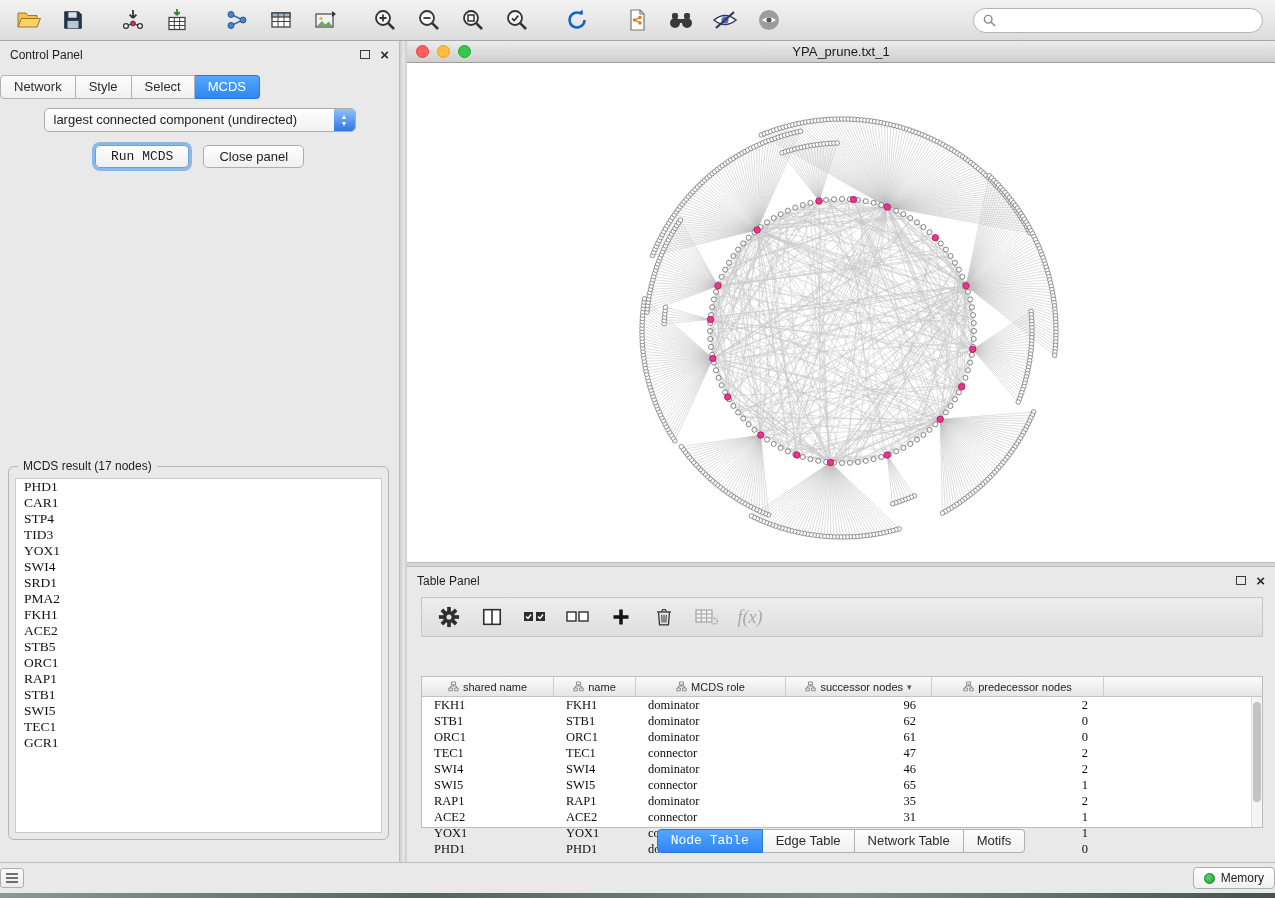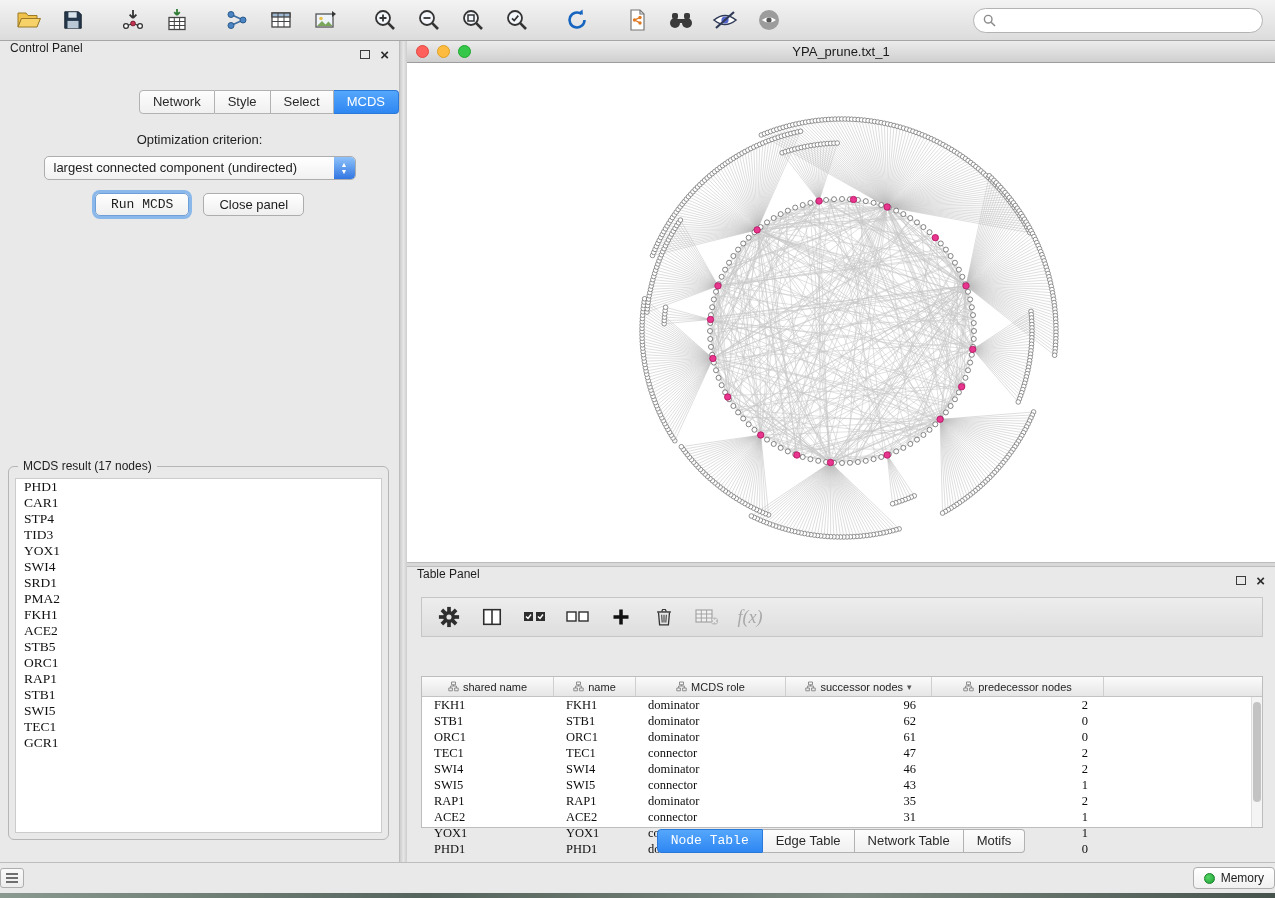--- a/index.html
+++ b/index.html
@@ -24,26 +24,26 @@
     width:290px; height:25px; background:#fff; border:1px solid #b3b3b3; border-radius:13px;
     display:flex; align-items:center; padding:0 9px; gap:5px;
   }
   .search-box input { border:none; outline:none; flex:1; font-size:12px; background:transparent; font-family:"Liberation Sans",sans-serif; }
 
   
   .control-panel {
     position:absolute; top:41px; left:0; width:400px; bottom:36px;
     background:#e9e9e9; border-right:1px solid #bdbdbd;
   }
-  .panel-titlebar { height:27px; display:flex; padding:0 10px; font-size:12px; color:#1d1d1d;gap:18px; }
+  .panel-titlebar { height:27px; display:flex; align-items:center; padding:0 10px; font-size:12px; color:#1d1d1d;gap:18px; }
   .win-controls { margin-left:auto; display:flex; align-items:center; gap:10px; }
   .float-icon { width:10px; height:9px; border:1.5px solid #3c3c3c; background:transparent; }
   .close-icon { font-size:15px; font-weight:bold; color:#2c2c2c; line-height:10px; }
 
-  .cp-tabs { display:flex; justify-content:flex-end; margin-top:22px; position:relative; z-index:2; }
+  .cp-tabs { display:flex; justify-content:flex-start; margin-top:7px; position:relative; z-index:2; }
   .cp-tab {
     font-size:13px; padding:3px 13px 4px; background:linear-gradient(#fdfdfd,#f0f0f0);
     border:1px solid #b2b2b2; border-left:none; color:#2a2a2a;
   }
   .cp-tab:first-child { border-left:1px solid #b2b2b2; border-radius:4px 0 0 4px; }
   .cp-tab:last-child { border-radius:0 4px 4px 0; }
   .cp-tab.active { background:linear-gradient(#55a7fb,#2e86f2); color:#fff; border-color:#2a78d8; }
 
   .cp-content { text-align:center; }
   .opt-label { margin-top:18px; font-size:13px; color:#1d1d1d; }
@@ -323,21 +323,20 @@
       <span class="close-icon">×</span>
     </span>
   </div>
   <div class="cp-tabs">
       <div class="cp-tab">Network</div>
       <div class="cp-tab">Style</div>
       <div class="cp-tab">Select</div>
       <div class="cp-tab active">MCDS</div>
     </div>
   <div class="cp-content">
-    <div class="opt-label">Optimization criterion:</div>
     <div class="dropdown">
       <span>largest connected component (undirected)</span>
       <span class="dd-stepper">
           <span>▲</span>
           <span>▼</span>
         </span>
     </div>
     <div class="btn-row">
       <div class="push-btn focused">Run MCDS</div>
       <div class="push-btn">Close panel</div>
@@ -2023,21 +2022,21 @@
             <div class="tp-cell" style="width: 132px;">SWI4</div>
             <div class="tp-cell" style="width: 82px;">SWI4</div>
             <div class="tp-cell" style="width: 150px;">dominator</div>
             <div class="tp-cell num" style="width: 146px;">46</div>
             <div class="tp-cell num" style="width: 172px;">2</div>
           </div>
           <div class="tp-row">
             <div class="tp-cell" style="width: 132px;">SWI5</div>
             <div class="tp-cell" style="width: 82px;">SWI5</div>
             <div class="tp-cell" style="width: 150px;">connector</div>
-            <div class="tp-cell num" style="width: 146px;">43</div>
+            <div class="tp-cell num" style="width: 146px;">65</div>
             <div class="tp-cell num" style="width: 172px;">1</div>
           </div>
           <div class="tp-row">
             <div class="tp-cell" style="width: 132px;">RAP1</div>
             <div class="tp-cell" style="width: 82px;">RAP1</div>
             <div class="tp-cell" style="width: 150px;">dominator</div>
             <div class="tp-cell num" style="width: 146px;">35</div>
             <div class="tp-cell num" style="width: 172px;">2</div>
           </div>
           <div class="tp-row">

